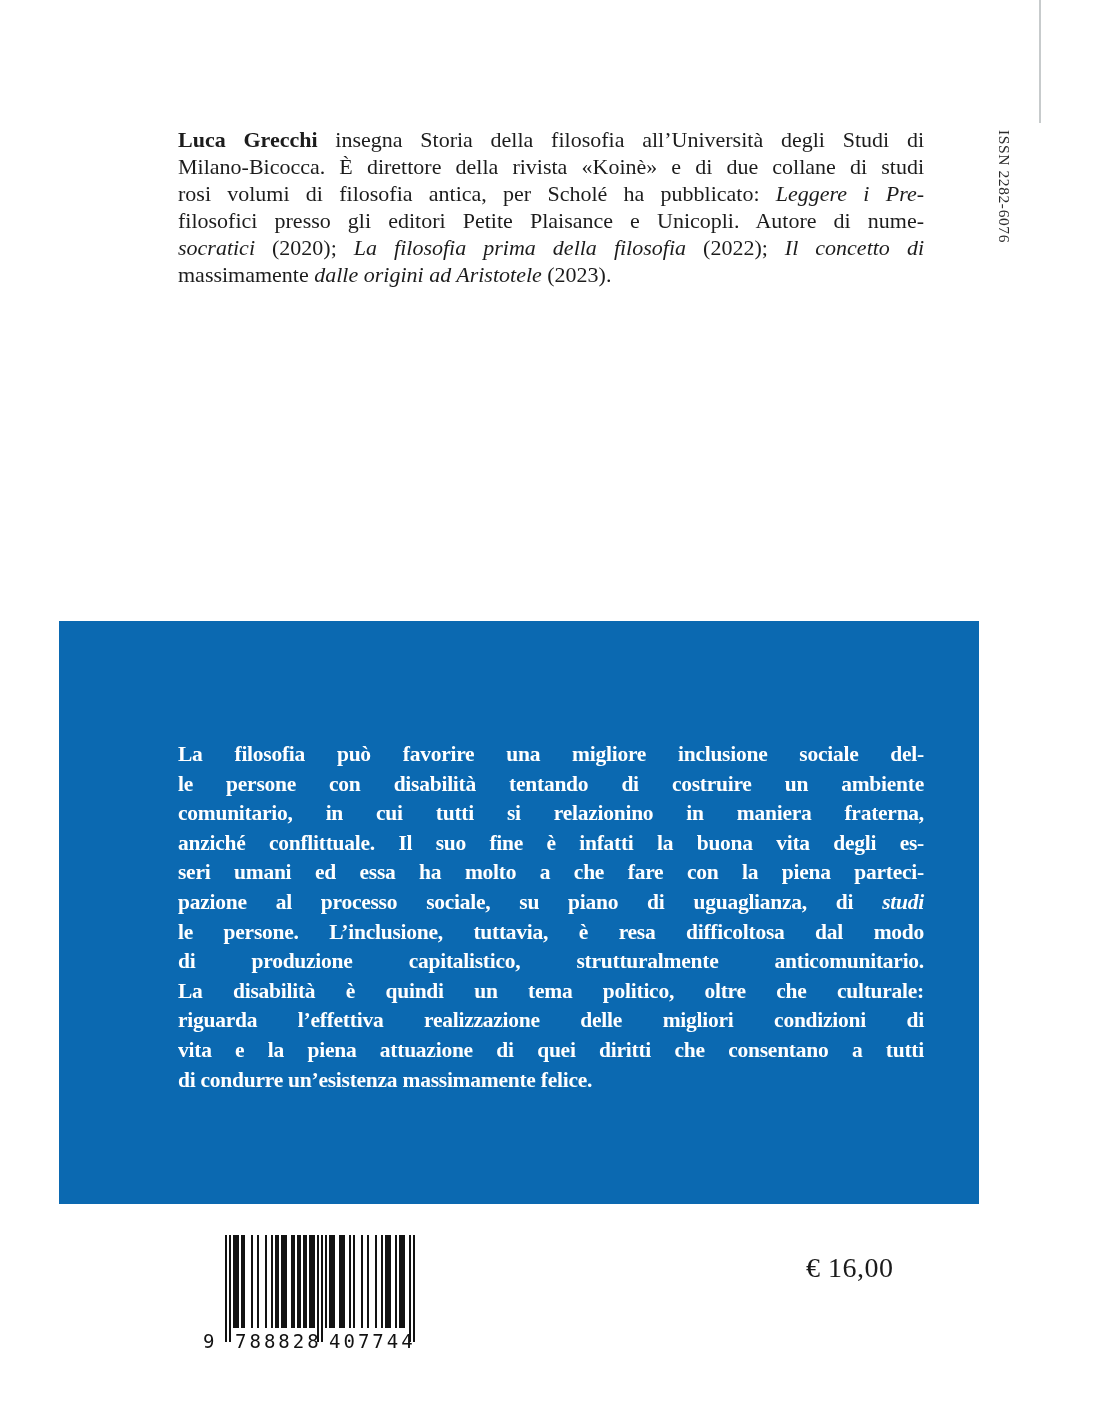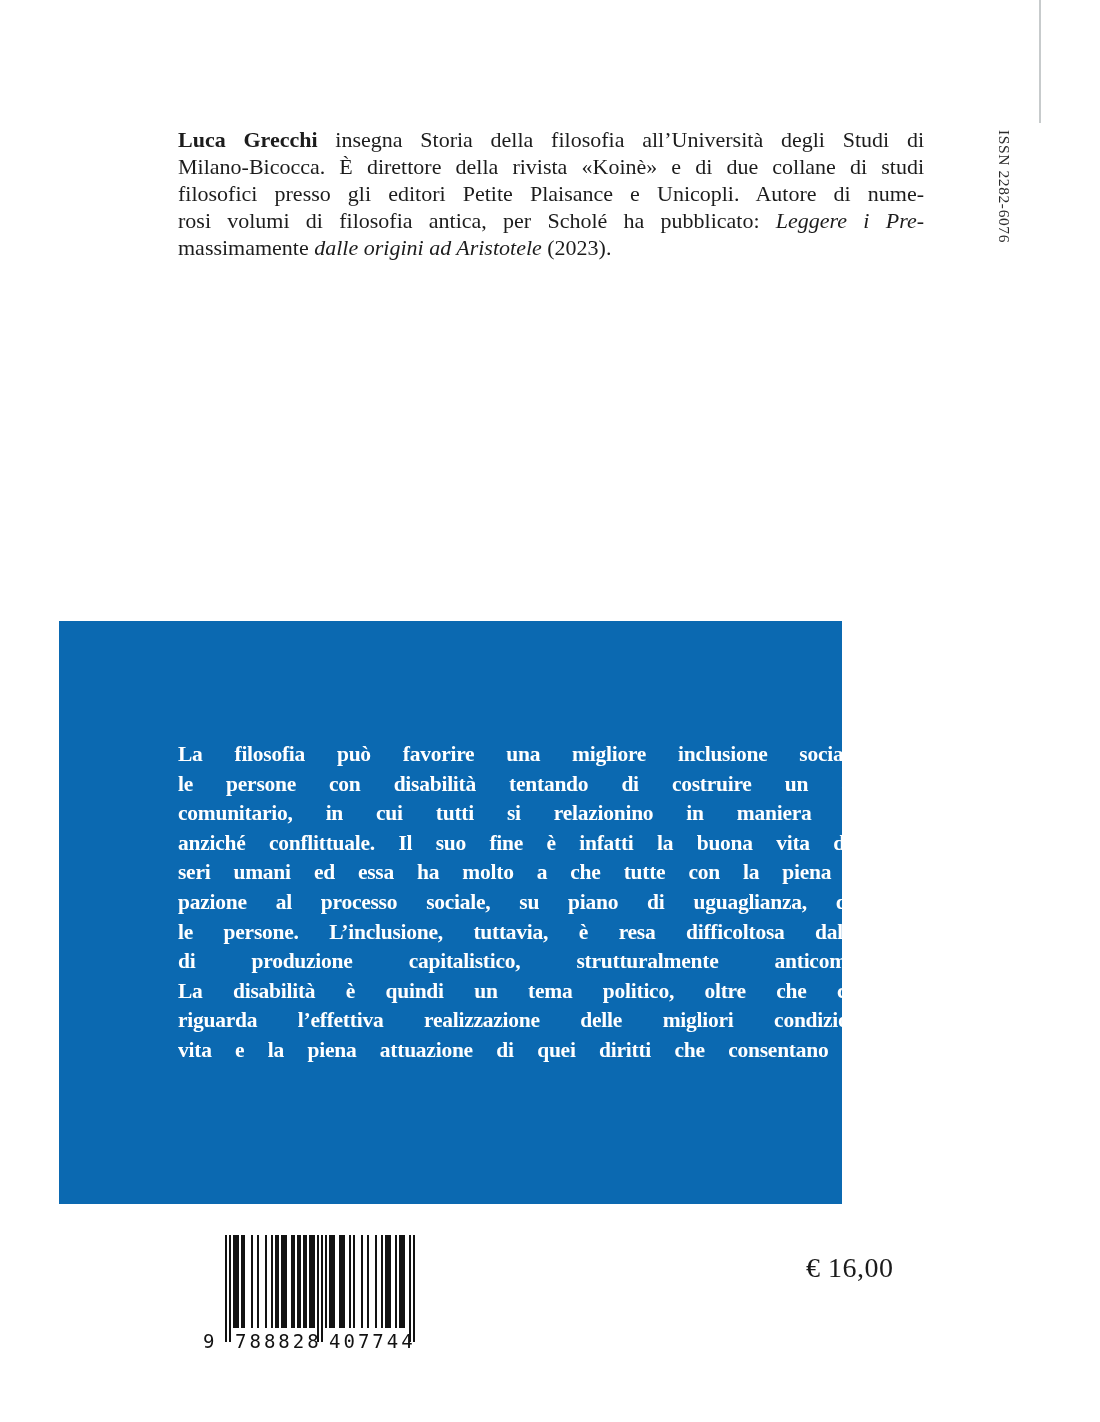--- a/index.html
+++ b/index.html
@@ -24,21 +24,21 @@
     font-size:15.5px; letter-spacing:0.6px; color:#2b2b2b;
     white-space:nowrap;
   }
   
   .edge-line {
     position:absolute; left:1039px; top:0; width:2px; height:123px;
     background:#c7cbcc;
   }
   
   .panel {
-    position:absolute; left:59px; top:621px; width:783px; height:583px;
+    position:absolute; left:59px; top:621px; width:920px; height:583px;
   }
   .blurb {
     position:absolute; left:119px; top:119px; width:746px;
     font-size:21.5px; line-height:29.6px; font-weight:bold;
     letter-spacing:-0.25px; color:#ffffff;
   }
   
   .barcode { position:absolute; left:203px; top:1235px; width:240px; height:120px; }
   .barcode-bars { position:absolute; left:22px; top:0; display:flex; }
   .module { width:2px; height:93px; }
@@ -58,42 +58,44 @@
   }
 </style>
 </head>
 <body>
 
 <div id="canvas">
 
   <div class="bio">
       <div class="line"><span class="b">Luca Grecchi</span><span> insegna Storia della filosofia all’Università degli Studi di</span></div>
       <div class="line"><span>Milano-Bicocca. È direttore della rivista «Koinè» e di due collane di studi</span></div>
+      <div class="line"><span>rosi volumi di filosofia antica, per Scholé ha pubblicato: </span><span class="i">Leggere i Pre-</span></div>
       <div class="line"><span>filosofici presso gli editori Petite Plaisance e Unicopli. Autore di nume-</span></div>
-      <div class="line"><span>rosi volumi di filosofia antica, per Scholé ha pubblicato: </span><span class="i">Leggere i Pre-</span></div>
+      <div class="line"><span class="i">socratici</span><span> (2020); </span><span class="i">La filosofia prima della filosofia</span><span> (2022); </span><span class="i">Il concetto di</span></div>
       <div class="line last"><span>massimamente</span><span class="i"> dalle origini ad Aristotele</span><span> (2023).</span></div>
     </div>
 
   <div class="issn">ISSN 2282-6076</div>
 
   <div class="edge-line"></div>
 
   <div class="panel" style="background: rgb(11, 105, 177);">
     <div class="blurb" style="color: rgb(255, 255, 255);">
         <div class="line"><span>La filosofia può favorire una migliore inclusione sociale del-</span></div>
         <div class="line"><span>le persone con disabilità tentando di costruire un ambiente</span></div>
         <div class="line"><span>comunitario, in cui tutti si relazionino in maniera fraterna,</span></div>
         <div class="line"><span>anziché conflittuale. Il suo fine è infatti la buona vita degli es-</span></div>
-        <div class="line"><span>seri umani ed essa ha molto a che tutte con la piena parteci-</span></div>
+        <div class="line"><span>seri umani ed essa ha molto a che fare con la piena parteci-</span></div>
         <div class="line"><span>pazione al processo sociale, su piano di uguaglianza, di </span><span class="i">studi</span></div>
         <div class="line"><span>le persone. L’inclusione, tuttavia, è resa difficoltosa dal modo</span></div>
         <div class="line"><span>di produzione capitalistico, strutturalmente anticomunitario.</span></div>
         <div class="line"><span>La disabilità è quindi un tema politico, oltre che culturale:</span></div>
         <div class="line"><span>riguarda l’effettiva realizzazione delle migliori condizioni di</span></div>
         <div class="line"><span>vita e la piena attuazione di quei diritti che consentano a tutti</span></div>
+        <div class="line last"><span>di condurre un’esistenza massimamente felice.</span></div>
       </div>
   </div>
 
   <div class="barcode">
     <div class="barcode-bars">
         <div class="module bar long"></div>
         <div class="module long"></div>
         <div class="module bar long"></div>
         <div class="module"></div>
         <div class="module bar"></div>

